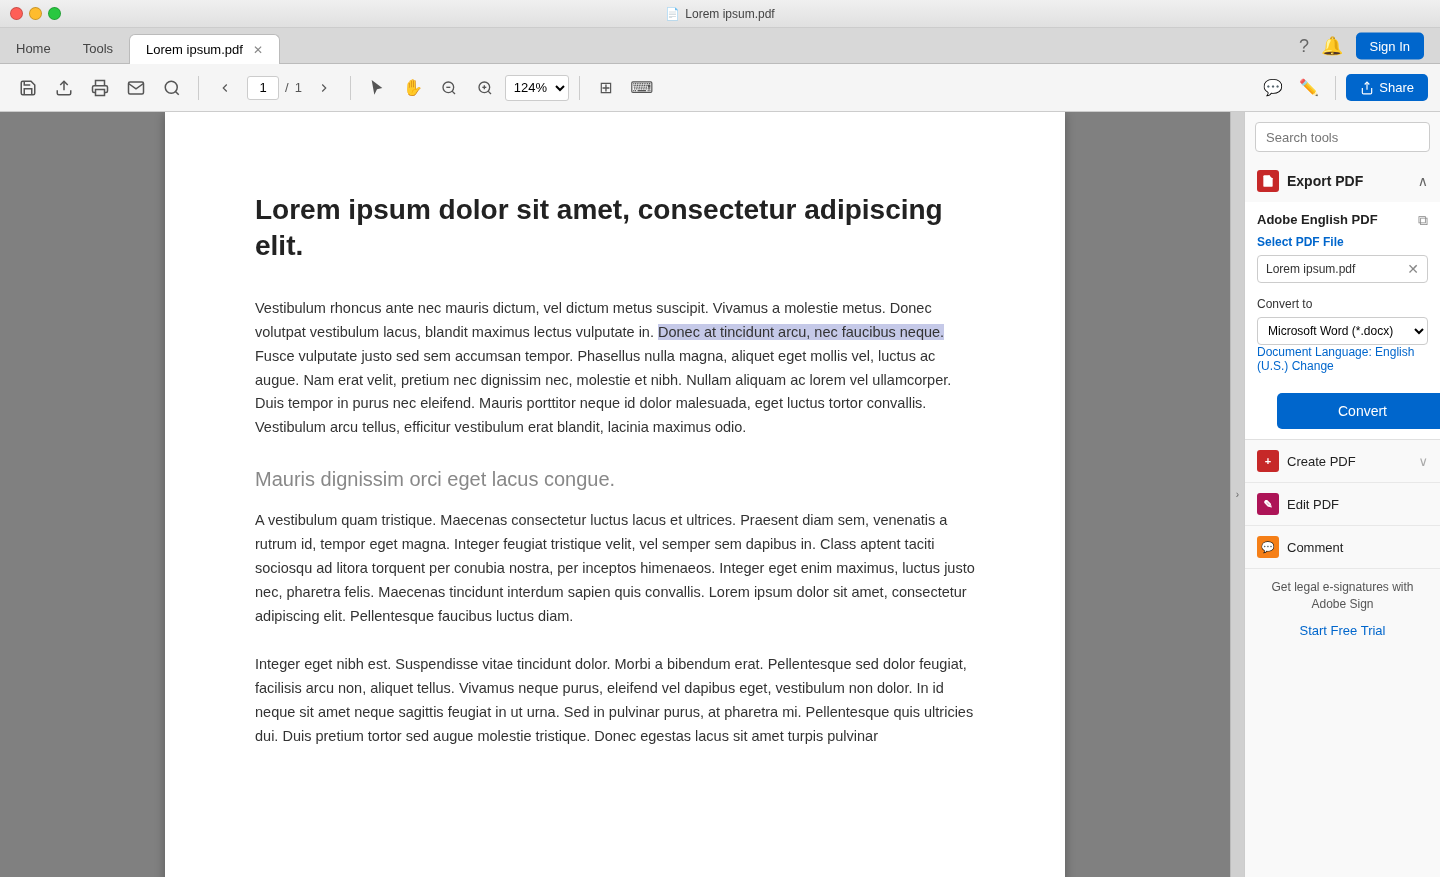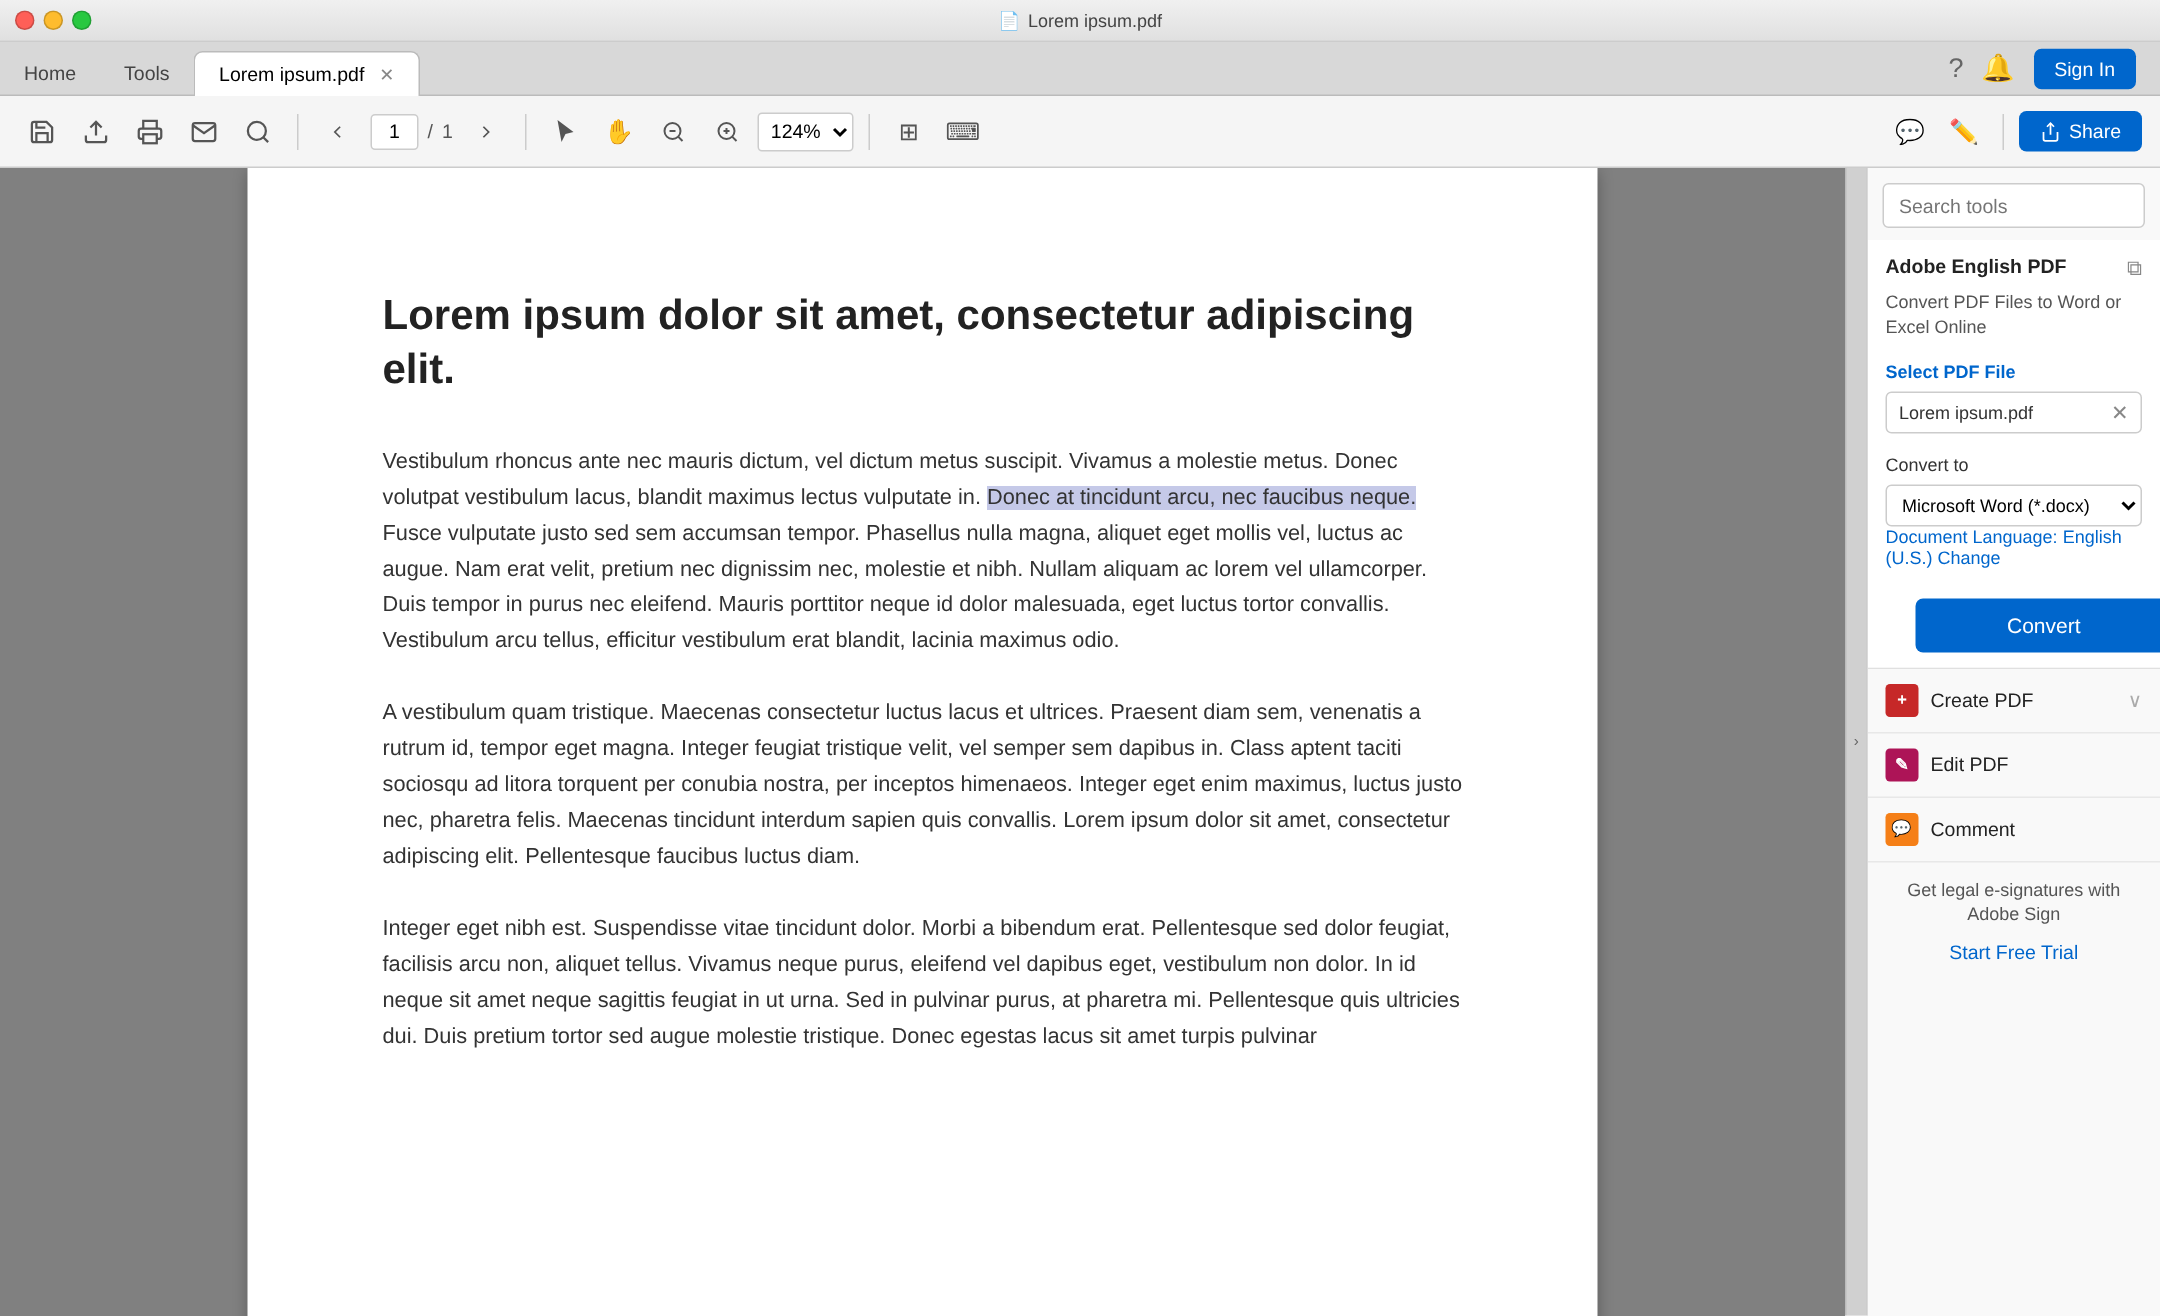--- a/index.html
+++ b/index.html
@@ -549,42 +549,54 @@
 <div class="main-layout">
 
   <div class="pdf-viewer">
     <div class="pdf-page">
       <h1 class="pdf-title">Lorem ipsum dolor sit amet, consectetur adipiscing elit.</h1>
 
       <p class="pdf-body">
         <span>Vestibulum rhoncus ante nec mauris dictum, vel dictum metus suscipit. Vivamus a molestie metus. Donec volutpat vestibulum lacus, blandit maximus lectus vulputate in. </span><span class="highlighted">Donec at tincidunt arcu, nec faucibus neque.</span><span> Fusce vulputate justo sed sem accumsan tempor. Phasellus nulla magna, aliquet eget mollis vel, luctus ac augue. Nam erat velit, pretium nec dignissim nec, molestie et nibh. Nullam aliquam ac lorem vel ullamcorper. Duis tempor in purus nec eleifend. Mauris porttitor neque id dolor malesuada, eget luctus tortor convallis. Vestibulum arcu tellus, efficitur vestibulum erat blandit, lacinia maximus odio.</span>
       </p>
 
+      <h2 class="pdf-subheading">Mauris dignissim orci eget lacus congue.</h2>
 
       <p class="pdf-body">A vestibulum quam tristique. Maecenas consectetur luctus lacus et ultrices. Praesent diam sem, venenatis a rutrum id, tempor eget magna. Integer feugiat tristique velit, vel semper sem dapibus in. Class aptent taciti sociosqu ad litora torquent per conubia nostra, per inceptos himenaeos. Integer eget enim maximus, luctus justo nec, pharetra felis. Maecenas tincidunt interdum sapien quis convallis. Lorem ipsum dolor sit amet, consectetur adipiscing elit. Pellentesque faucibus luctus diam.</p>
 
       <p class="pdf-body">Integer eget nibh est. Suspendisse vitae tincidunt dolor. Morbi a bibendum erat. Pellentesque sed dolor feugiat, facilisis arcu non, aliquet tellus. Vivamus neque purus, eleifend vel dapibus eget, vestibulum non dolor. In id neque sit amet neque sagittis feugiat in ut urna. Sed in pulvinar purus, at pharetra mi. Pellentesque quis ultricies dui. Duis pretium tortor sed augue molestie tristique. Donec egestas lacus sit amet turpis pulvinar</p>
     </div>
   </div>
 
   <div class="collapse-handle">
     <span class="collapse-arrow">›</span>
   </div>
 
   <div class="right-panel">
     <input class="search-tools-input" type="text" placeholder="Search tools" style="">
 
     <div class="panel-section">
+      <div class="panel-section-header">
+        <div class="panel-section-header-left">
+          <div class="export-icon">
+            <svg width="14" height="14" viewBox="0 0 24 24" fill="white">
+                <path d="M14 2H6a2 2 0 00-2 2v16a2 2 0 002 2h12a2 2 0 002-2V8z"></path>
+                <polyline points="14 2 14 8 20 8" fill="none" stroke="white" stroke-width="2"></polyline>
+              </svg>
+          </div>
+          <span>Export PDF</span>
+        </div>
+        <span class="panel-chevron">∧</span>
+      </div>
 
       <div class="panel-content">
         <div style="display:flex; justify-content:space-between; align-items:flex-start; margin-bottom:4px;">
           <div class="adobe-export-title">Adobe English PDF</div>
           <span style="font-size:14px; color:#888; cursor:pointer;">⧉</span>
         </div>
-        <div class="adobe-export-desc">Convert PDF Files to Word or Excel Online</div>
 
         <div class="select-pdf-label">Select PDF File</div>
         <div class="file-input-row">
           <span>Lorem ipsum.pdf</span>
           <span class="file-clear">✕</span>
         </div>
 
         <div class="convert-to-label">Convert to</div>
         <select class="convert-to-select">
           <option>Microsoft Word (*.docx)</option>

